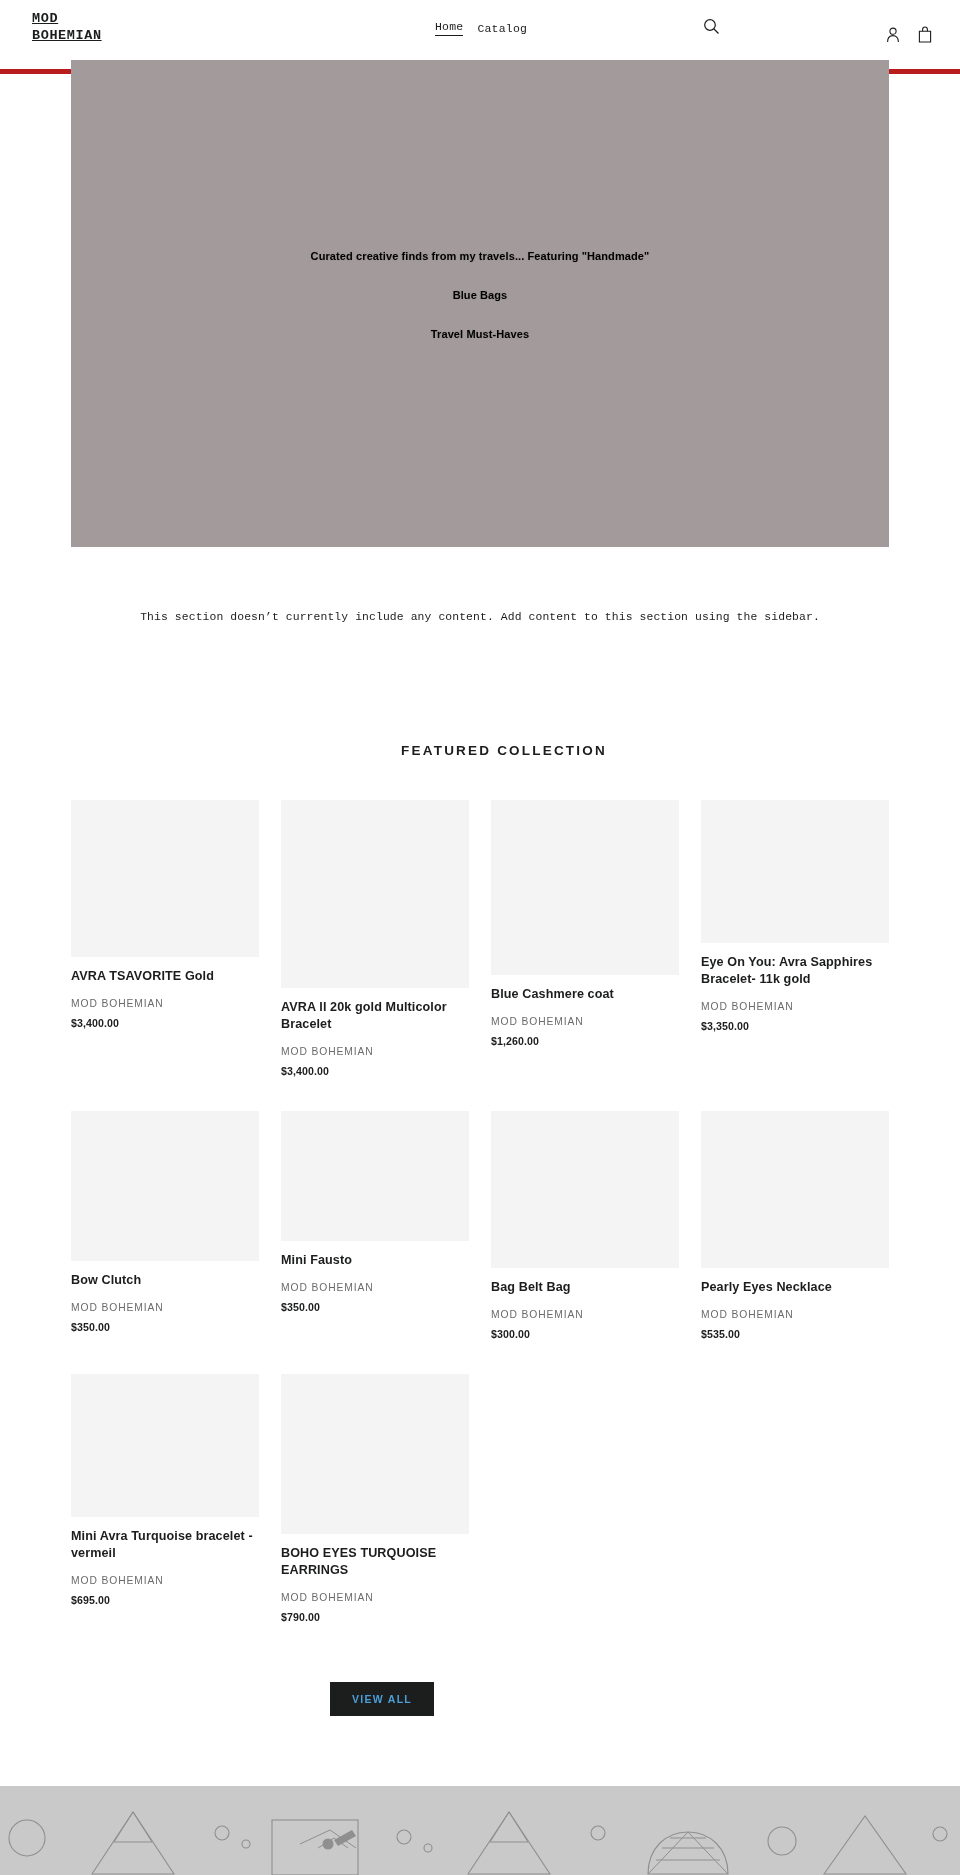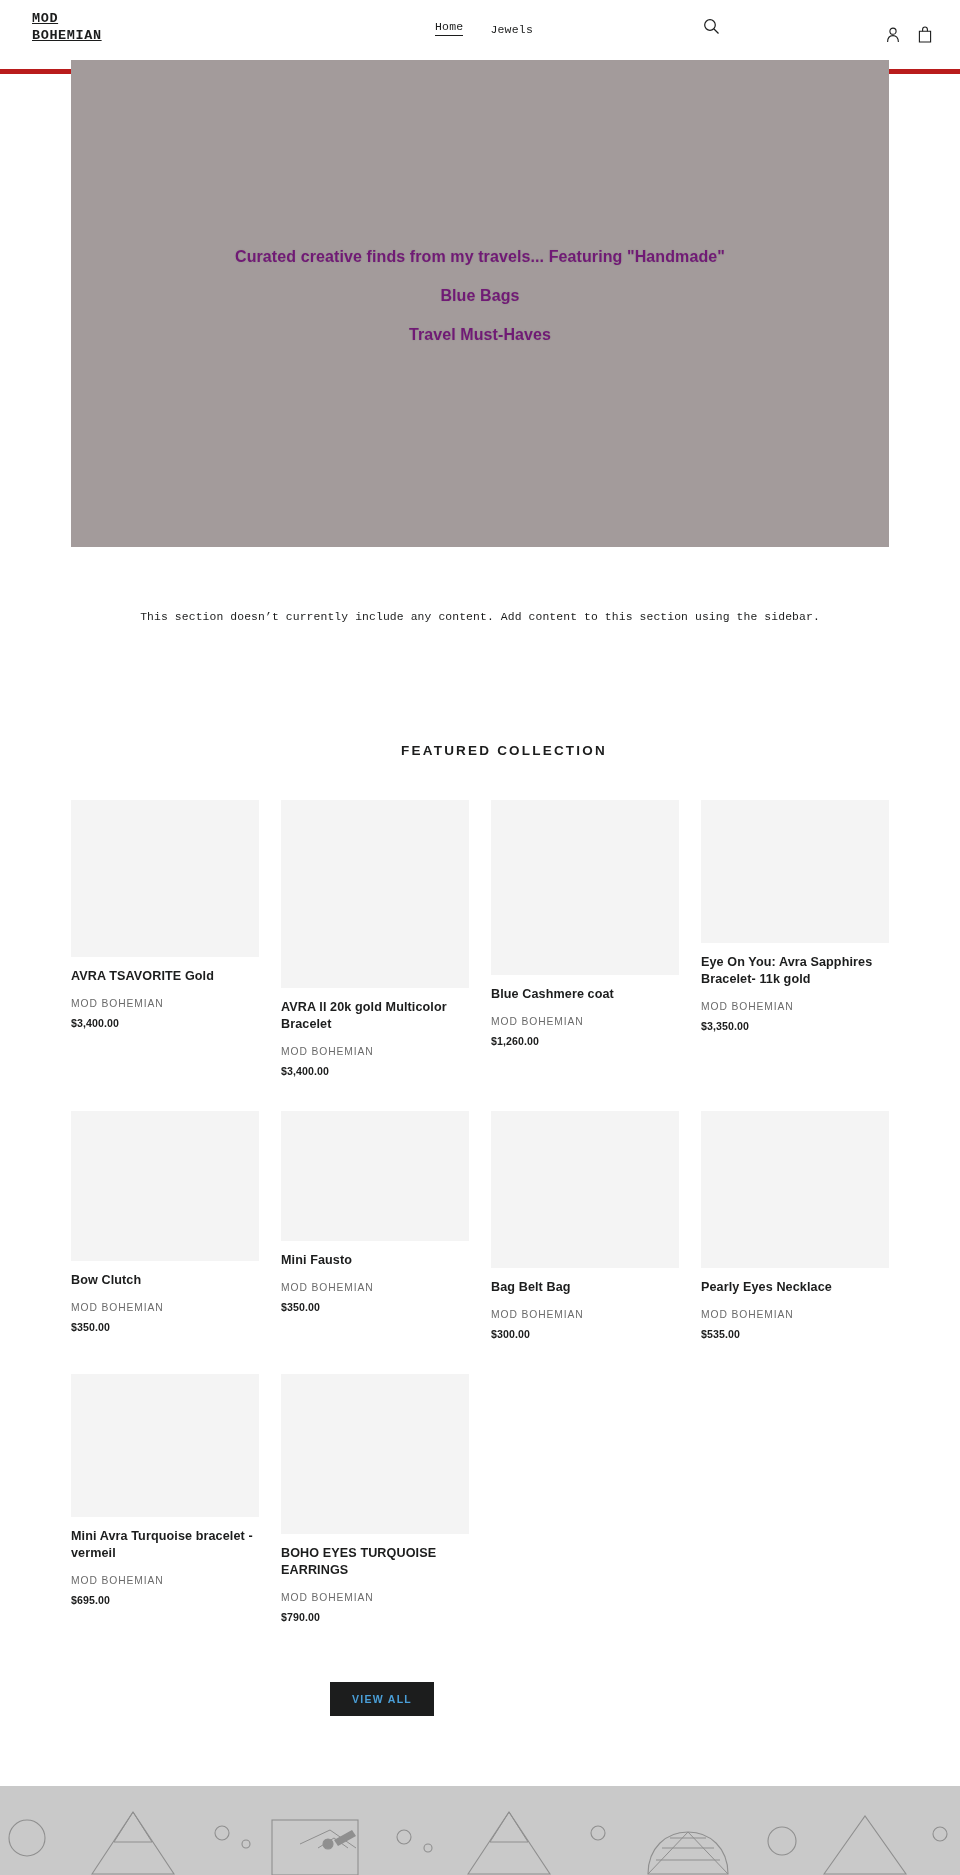--- a/index.html
+++ b/index.html
@@ -33,22 +33,22 @@
     color: #1c1d1d;
     width: 150px;
   }
   .logo span { display: block; }
 
   .main-nav {
     position: absolute;
     left: 435px;
     top: 20px;
     display: flex;
-    gap: 27px;
-    align-items: flex-end;
+    gap: 14px;
+    align-items: center;
   }
   .nav-link {
     font-family: "Liberation Mono", monospace;
     font-size: 11.5px;
     color: #1c1d1d;
     text-decoration: none;
     letter-spacing: 0.2px;
   }
   .nav-link.active {
     border-bottom: 1px solid #1c1d1d;
@@ -83,23 +83,23 @@
     flex-direction: column;
     align-items: center;
     justify-content: flex-start;
   }
   .hero-inner {
     margin-top: 177px;
     width: 100%;
     text-align: center;
   }
   .hero-line {
-    color: #701a75;
-    font-weight: bold;
-    font-size: 16px;
+    color: #000000;
+    font-weight: bold;
+    font-size: 11px;
     line-height: 39px;
     letter-spacing: 0.1px;
     text-shadow: 0 0 2px rgba(0,0,0,0.10);
   }
 
   
   .section-note {
     position: absolute;
     top: 611px;
     left: 0;
@@ -215,21 +215,21 @@
 <body>
 
 <header class="site-header">
   <a class="logo" href="#">
     <span>MOD</span>
     <span>BOHEMIAN</span>
   </a>
 
   <nav class="main-nav">
     <a class="nav-link active" href="#">Home</a>
-    <a class="nav-link" href="#">Jewels</a>
+    <a class="nav-link" href="#">Catalog</a>
   </nav>
 
   <a class="search-icon-wrap icon-btn" href="#">
     <svg width="17" height="17" viewBox="0 0 17 17" fill="none" stroke="#1c1d1d" stroke-width="1.2">
       <circle cx="7" cy="7" r="5.3"></circle>
       <line x1="11" y1="11" x2="15.5" y2="15.5"></line>
     </svg>
   </a>
 
   <div class="header-icons">

